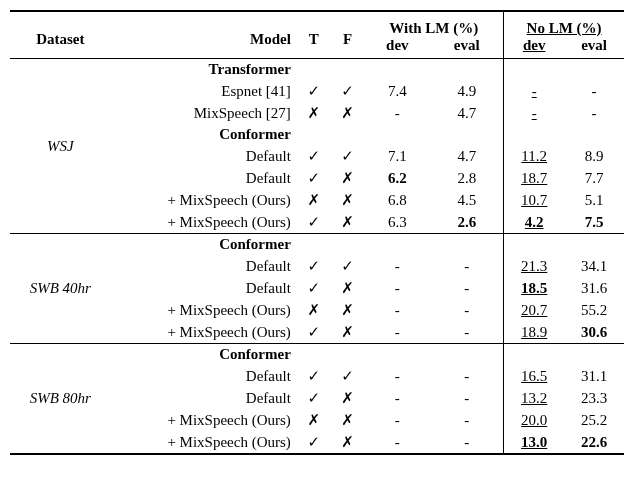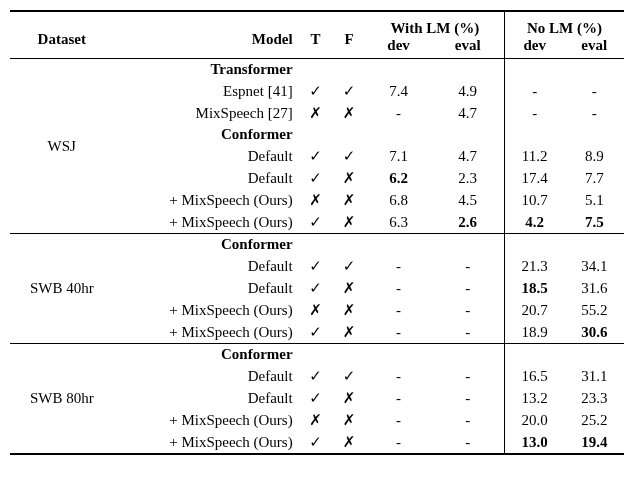--- a/index.html
+++ b/index.html
@@ -25,24 +25,25 @@
   }
   .bold { font-weight: bold; }
   .hr-thick {
     border-top: 2px solid #000;
   }
   .hr-thin {
     border-top: 1px solid #000;
   }
   .vdiv {
     border-left: 1px solid #000;
+    text-decoration: underline;
   }
   .check { font-family: Arial, sans-serif; }
   .cross { font-family: Arial, sans-serif; }
-  .group-cell { vertical-align: middle; }
+  .group-cell { vertical-align: middle; font-style: italic; }
   .header-row1 th { padding-top: 8px; padding-bottom: 0; }
   .header-row2 th { padding-top: 0; padding-bottom: 4px; }
 </style>
 </head>
 <body>
 
 <table>
   <thead>
     <tr class="hr-thick header-row1">
       <th rowspan="2">Dataset</th>
@@ -104,22 +105,22 @@
         <td class="">7.1</td>
         <td class="">4.7</td>
         <td class="vdiv">11.2</td>
         <td class="">8.9</td>
       </tr>
       <tr>
         <td class="left">Default</td>
         <td><span class="check">✓</span></td>
         <td><span class="cross">✗</span></td>
         <td class="bold ">6.2</td>
-        <td class="">2.3</td>
-        <td class="vdiv">17.4</td>
+        <td class="">2.8</td>
+        <td class="vdiv">18.7</td>
         <td class="">7.7</td>
       </tr>
       <tr>
         <td class="left">+ MixSpeech (Ours)</td>
         <td><span class="cross">✗</span></td>
         <td><span class="cross">✗</span></td>
         <td class="">6.8</td>
         <td class="">4.5</td>
         <td class="vdiv">10.7</td>
         <td class="">5.1</td>
@@ -216,19 +217,19 @@
         <td class="vdiv">20.0</td>
         <td class="">25.2</td>
       </tr>
       <tr>
         <td class="left">+ MixSpeech (Ours)</td>
         <td><span class="check">✓</span></td>
         <td><span class="cross">✗</span></td>
         <td class="">-</td>
         <td class="">-</td>
         <td class="bold vdiv">13.0</td>
-        <td class="bold ">19.4</td>
+        <td class="bold ">22.6</td>
       </tr>
       <tr class="hr-thick">
         <td colspan="8" style="padding:0;height:0;"></td>
       </tr>
     </tbody>
 </table>
 
 </body></html>

